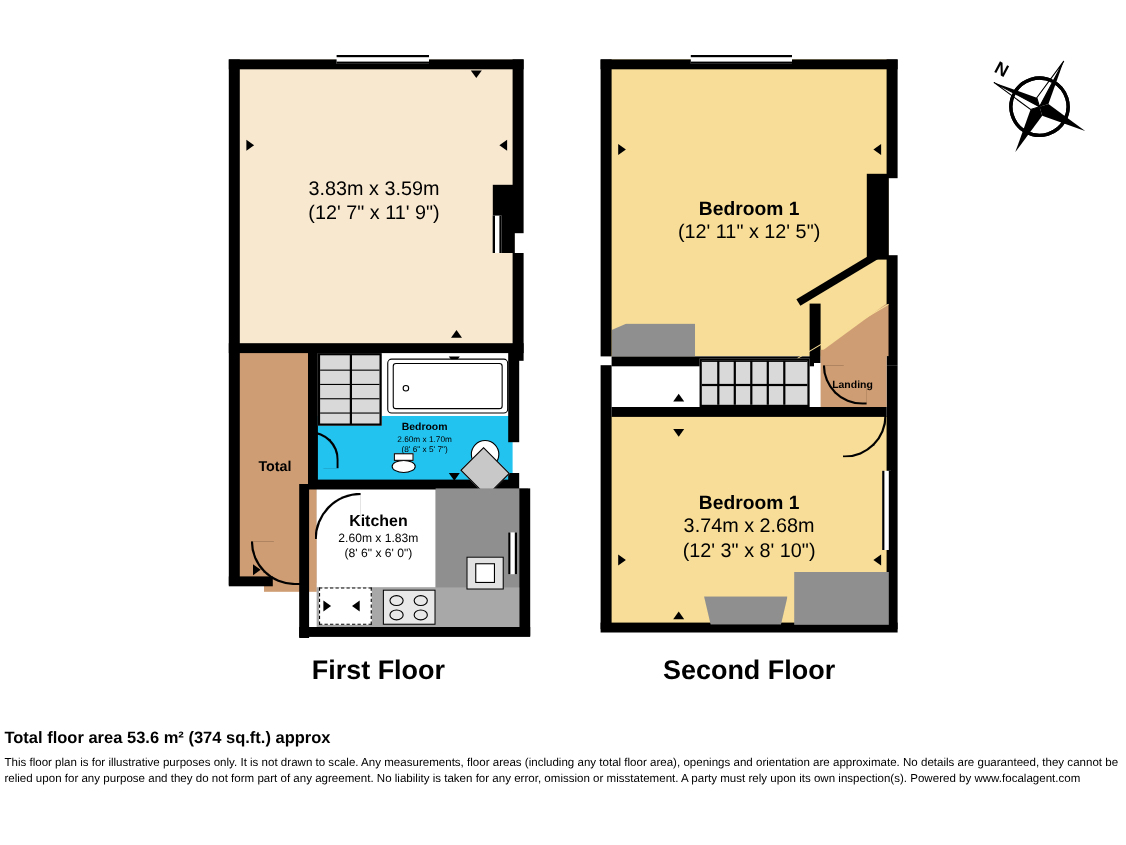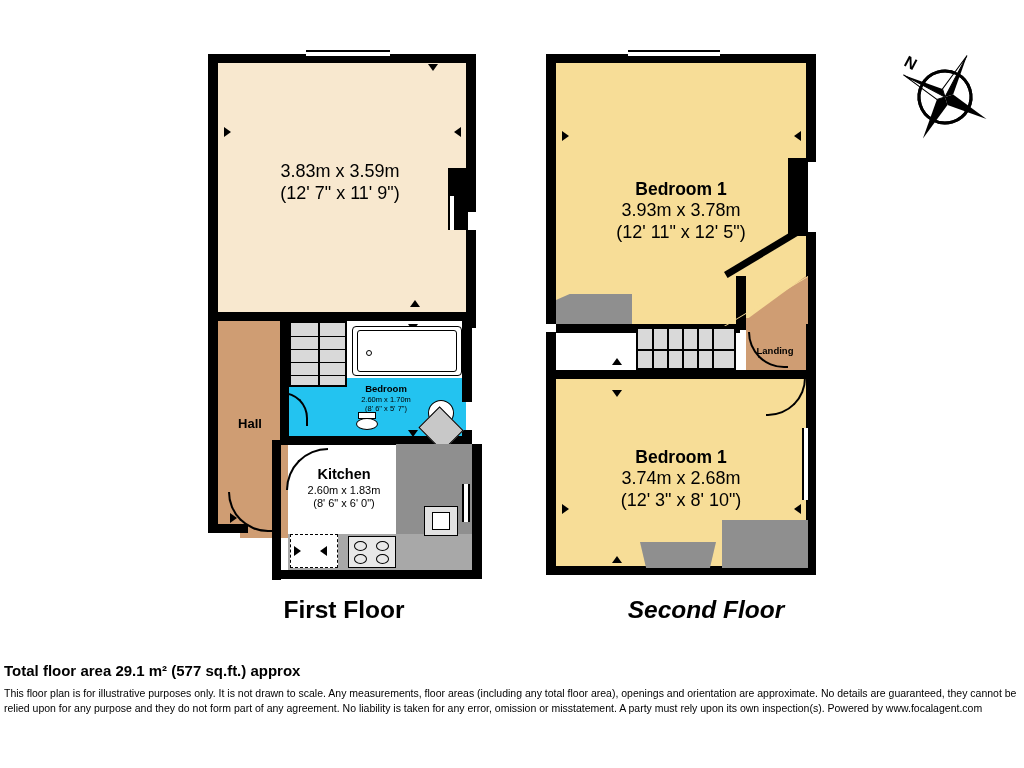--- a/index.html
+++ b/index.html
@@ -151,21 +151,21 @@
     <div style="position:absolute; left:282px; top:392px; width:26px; height:34px; border-right:2px solid #000; border-top:2px solid #000; border-top-right-radius:34px;"></div>
 
     <div style="position:absolute; left:286px; top:448px; width:42px; height:42px; border-left:2px solid #000; border-top:2px solid #000; border-top-left-radius:42px;"></div>
 
     <div class="label big" style="left:216px; top:161px; width:248px;">
       <div class="dm">3.83m x 3.59m</div>
       <div class="dm">(12' 7" x 11' 9")</div>
     </div>
 
     <div class="label" style="left:214px; top:416px; width:72px;">
-      <div class="plain">Hall</div>
+      <div class="plain">Total</div>
     </div>
 
     <div class="label sm" style="left:330px; top:383px; width:112px;">
       <div class="nm">Bedroom</div>
       <div class="dm">2.60m x 1.70m</div>
       <div class="dm">(8' 6" x 5' 7")</div>
     </div>
 
     <div class="label mid" style="left:290px; top:466px; width:108px;">
       <div class="nm">Kitchen</div>
@@ -227,51 +227,50 @@
     <div class="wall" style="left:724px; top:272px; width:86px; height:7px; transform:rotate(-31deg); transform-origin:left top;"></div>
 
     <div class="greydark" style="position:absolute; left:640px; top:542px; width:76px; height:26px; clip-path:polygon(0 0, 100% 0, 92% 100%, 8% 100%);"></div>
     <div class="greydark" style="position:absolute; left:722px; top:520px; width:86px; height:48px;"></div>
 
     <div style="position:absolute; left:748px; top:332px; width:40px; height:36px; border-left:2px solid #000; border-bottom:2px solid #000; border-bottom-left-radius:38px;"></div>
     <div style="position:absolute; left:766px; top:378px; width:40px; height:38px; border-right:2px solid #000; border-bottom:2px solid #000; border-bottom-right-radius:38px;"></div>
 
     <div class="label big" style="left:556px; top:179px; width:250px;">
       <div class="nm">Bedroom 1</div>
-      <div class="dm">3.93m x 3.78m</div>
       <div class="dm">(12' 11" x 12' 5")</div>
     </div>
 
     <div class="label big" style="left:556px; top:447px; width:250px;">
       <div class="nm">Bedroom 1</div>
       <div class="dm">3.74m x 2.68m</div>
       <div class="dm">(12' 3" x 8' 10")</div>
     </div>
 
     <div class="label" style="left:742px; top:345px; width:66px;">
       <div style="font-size:9.5px; font-weight:bold;">Landing</div>
     </div>
 
-    <div class="floor-title" style="left:571px; top:596px; width:270px;font-style:italic;">Second Floor</div>
+    <div class="floor-title" style="left:546px; top:596px; width:270px;">Second Floor</div>
   </div>
 
   <div class="compass">
     <svg viewBox="0 0 118 118" width="118" height="118">
       <g transform="rotate(28 59 59)">
         <circle cx="59" cy="59" r="26" fill="none" stroke="#000" stroke-width="3"></circle>
         <path d="M59 12 L65 53 L59 59 L53 53 Z" fill="#000"></path>
         <path d="M59 106 L65 65 L59 59 L53 65 Z" fill="#000"></path>
         <path d="M12 59 L53 65 L59 59 L53 53 Z" fill="#000"></path>
         <path d="M106 59 L65 65 L59 59 L65 53 Z" fill="#000"></path>
         <path d="M59 59 L53 53 L59 12 Z" fill="#fff" stroke="#000" stroke-width="1"></path>
         <path d="M59 59 L53 65 L12 59 Z" fill="#fff" stroke="#000" stroke-width="1"></path>
         <circle cx="59" cy="59" r="26" fill="none" stroke="#000" stroke-width="3"></circle>
       </g>
       <text x="17" y="27" font-family="Liberation Sans, sans-serif" font-size="16" font-weight="bold" fill="#000" transform="rotate(28 17 27)">N</text>
     </svg>
   </div>
 
   <div class="footer">
-    <div class="total">Total floor area 29.1 m² (577 sq.ft.) approx</div>
+    <div class="total">Total floor area 53.6 m² (374 sq.ft.) approx</div>
     <div class="disc">This floor plan is for illustrative purposes only. It is not drawn to scale. Any measurements, floor areas (including any total floor area), openings and orientation are approximate. No details are guaranteed, they cannot be relied upon for any purpose and they do not form part of any agreement. No liability is taken for any error, omission or misstatement. A party must rely upon its own inspection(s). Powered by www.focalagent.com</div>
   </div>
 
 </div>
 
 </body></html>

